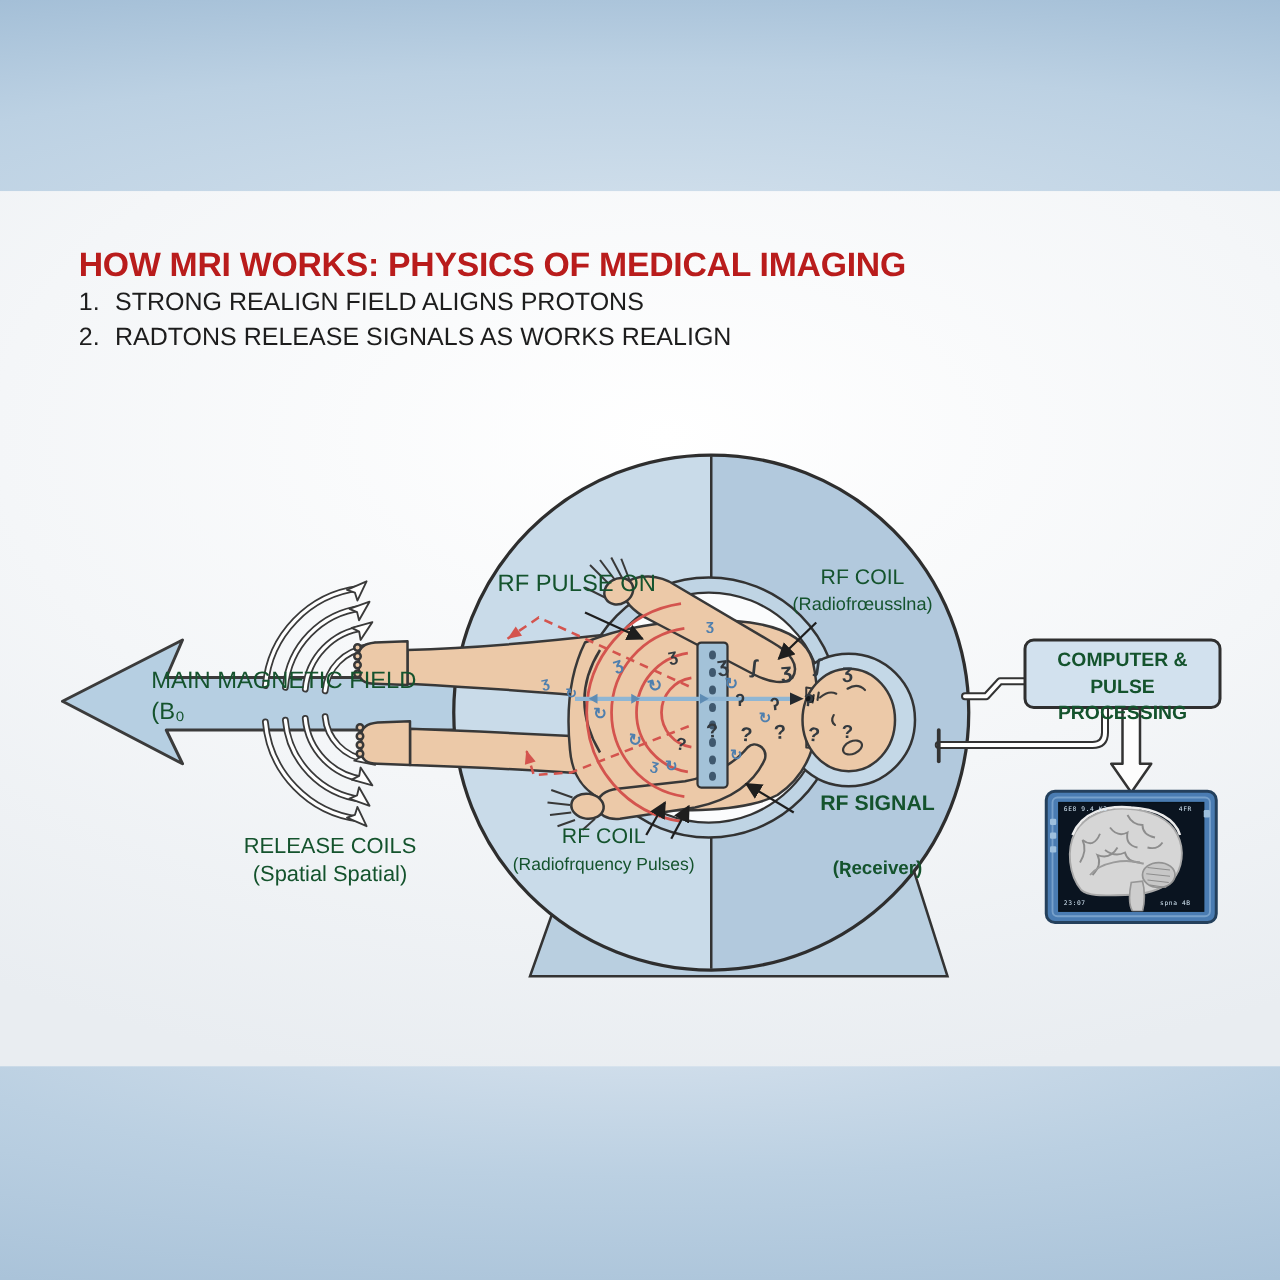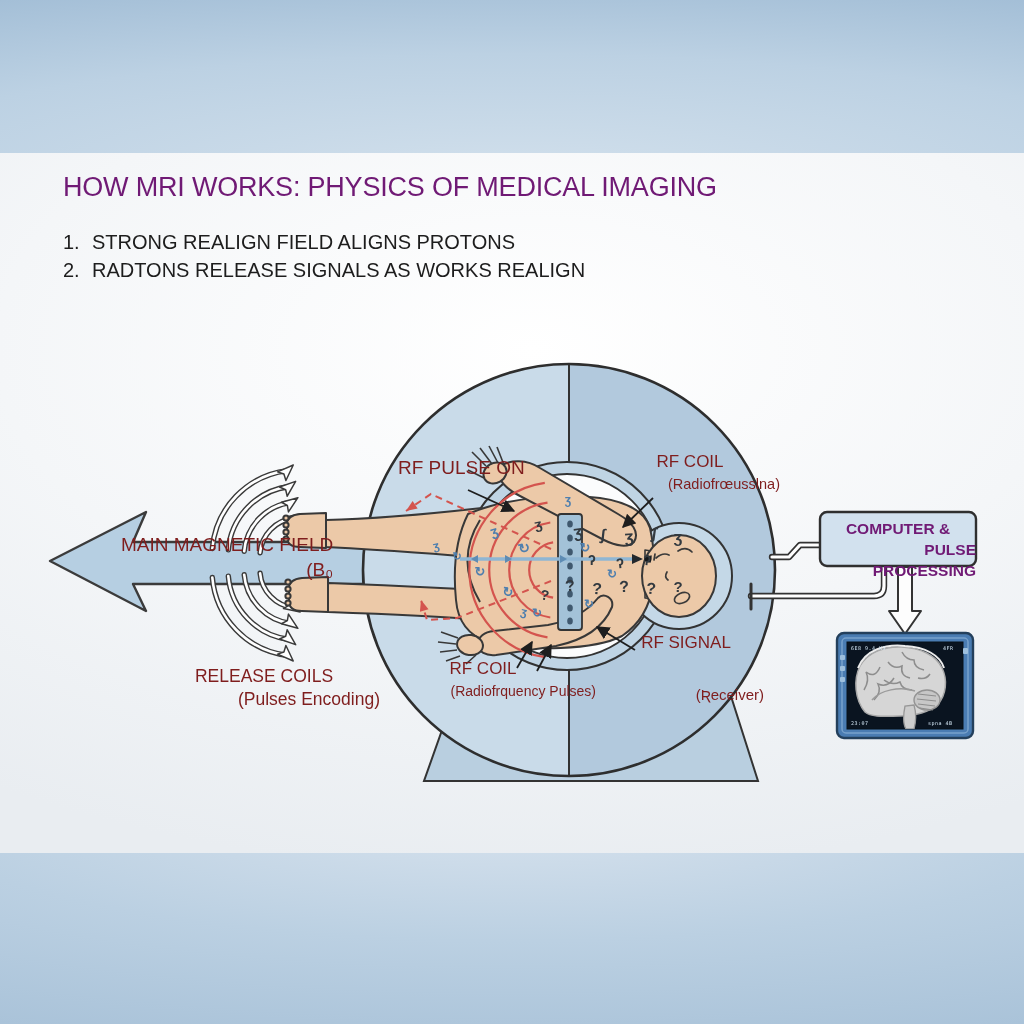--- a/index.html
+++ b/index.html
@@ -9,38 +9,38 @@
   #band-top{top:0;height:153px;
     background:radial-gradient(120% 150% at 50% 118%, #d2e0ec 0%, #bcd1e3 55%, #9cb9d3 100%);}
   #band-mid{top:153px;height:700px;
     background:radial-gradient(95% 75% at 52% 28%, #ffffff 0%, #f4f6f8 55%, #e9edf1 100%);}
   #band-bottom{top:853px;height:171px;
     background:radial-gradient(130% 170% at 50% -25%, #d8e3ee 0%, #bbd0e2 45%, #a2bdd5 100%);}
   #diagram-svg{position:absolute;left:0;top:0;z-index:1;}
   #spin-layer{position:absolute;left:0;top:0;width:1024px;height:1024px;z-index:2;pointer-events:none;}
   .spin{position:absolute;transform:translate(-50%,-50%);font-weight:600;line-height:1;}
   .labels{position:absolute;left:0;top:0;width:1024px;height:1024px;z-index:3;pointer-events:none;}
-  .lbl{position:absolute;color:#7f1d1d;}
-  .lbl .l2{display:block;text-align:right;}
-  #page-title{position:absolute;left:63px;top:172px;z-index:3;font-size:27px;font-weight:400;
-    color:#701a75;letter-spacing:-0.2px;}
+  .lbl{position:absolute;color:#14532d;}
+  .lbl .l2{display:block;}
+  #page-title{position:absolute;left:63px;top:197px;z-index:3;font-size:27px;font-weight:700;
+    color:#b91c1c;letter-spacing:-0.2px;}
   #steps{position:absolute;left:63px;top:228px;z-index:3;font-size:20px;color:#1d1d1d;font-weight:500;}
   .step{display:flex;line-height:28px;}
   .step .num{width:29px;}
   #lbl-main-field{left:121px;top:532px;font-size:19px;font-weight:500;line-height:25px;}
   #lbl-gradient{left:148px;top:665px;width:232px;text-align:center;font-size:17.5px;font-weight:500;line-height:23px;}
   #lbl-rf-pulse{left:398px;top:457px;font-size:19px;font-weight:500;}
   #lbl-rf-coil-top{left:600px;top:451px;width:180px;text-align:center;font-size:17px;font-weight:500;line-height:22px;}
   #lbl-rf-coil-top .l2{font-size:14.5px;}
   #lbl-rf-coil-bottom{left:370px;top:658px;width:226px;text-align:center;font-size:17px;font-weight:500;line-height:22px;}
   #lbl-rf-coil-bottom .l2{font-size:14px;}
-  #lbl-rf-signal{left:608px;top:632px;width:156px;text-align:center;font-size:17px;font-weight:400;line-height:22px;}
+  #lbl-rf-signal{left:624px;top:632px;width:156px;text-align:center;font-size:17px;font-weight:700;line-height:22px;}
   #lbl-rf-signal .l2{font-size:15px;margin-top:30px;}
   #lbl-computer{left:820px;top:518px;width:156px;text-align:center;font-size:15.5px;font-weight:600;
-    line-height:21px;color:#701a75;}
+    line-height:21px;color:#14532d;}
   .osd{position:absolute;z-index:3;font-size:5px;color:#d3e6f4;letter-spacing:.5px;font-family:"DejaVu Sans Mono",monospace;}
 </style>
 </head>
 <body>
 
 <div id="stage">
   <div class="band" id="band-top"></div>
   <div class="band" id="band-mid"></div>
   <div class="band" id="band-bottom"></div>
 
@@ -308,21 +308,21 @@
       <span class="spin" style="left: 524px; top: 612px; font-size: 12px; color: rgb(79, 127, 174); transform: translate(-50%, -50%) rotate(14deg);">ʒ</span>
     </div>
 
   <div class="labels">
     <div class="lbl" id="lbl-main-field">
       <span>MAIN MAGNETIC FIELD</span>
       <span class="l2">(B₀</span>
     </div>
     <div class="lbl" id="lbl-gradient">
       <span>RELEASE COILS</span>
-      <span class="l2">(Pulses Encoding)</span>
+      <span class="l2">(Spatial Spatial)</span>
     </div>
     <div class="lbl" id="lbl-rf-pulse">RF PULSE ON</div>
     <div class="lbl" id="lbl-rf-coil-top">
       <span>RF COIL</span>
       <span class="l2">(Radiofrœusslna)</span>
     </div>
     <div class="lbl" id="lbl-rf-coil-bottom">
       <span>RF COIL</span>
       <span class="l2">(Radiofrquency Pulses)</span>
     </div>

